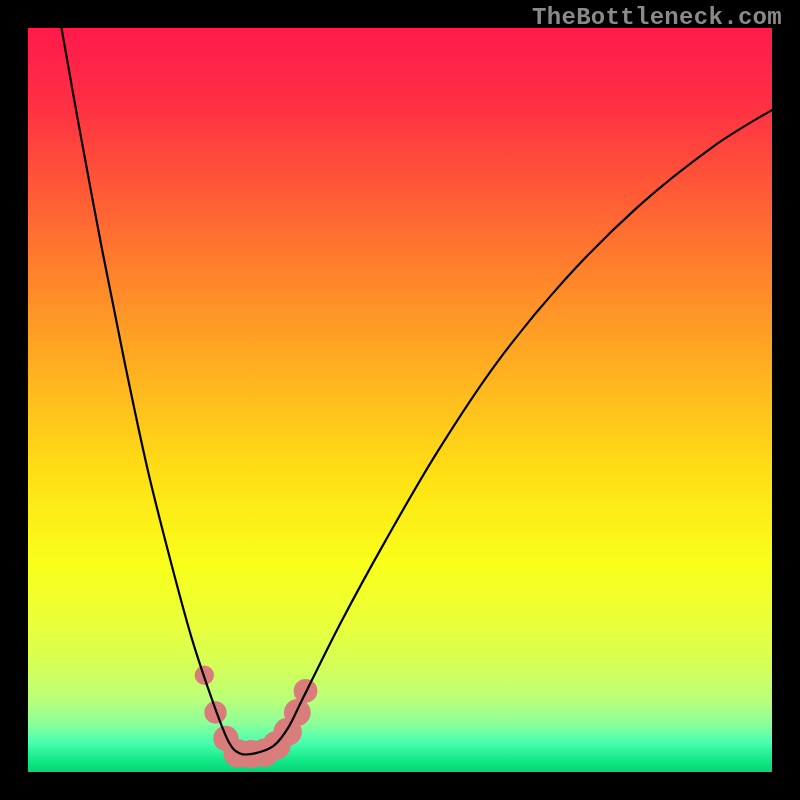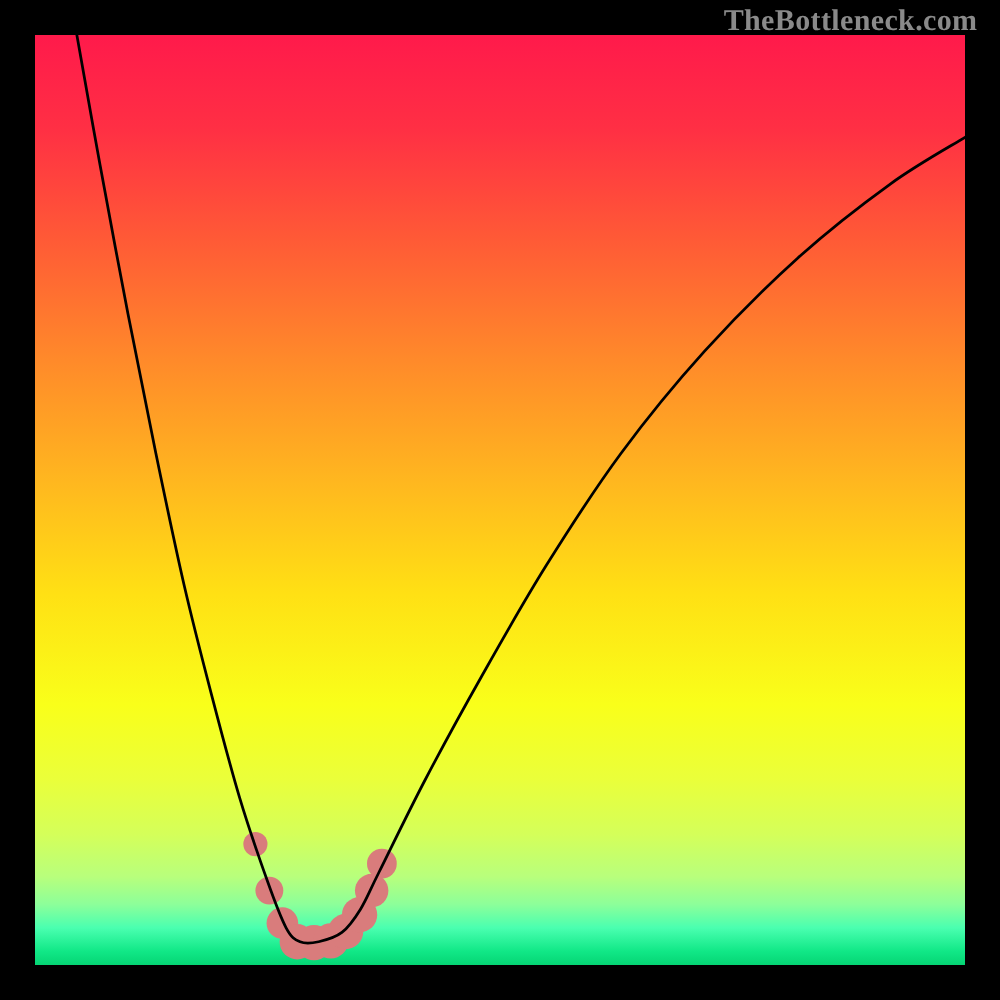--- a/index.html
+++ b/index.html
@@ -27,21 +27,21 @@
     overflow: hidden;
   }
   .gradient {
     position: absolute;
     inset: 0;
   }
   .watermark {
     position: absolute;
     top: 4px;
     right: 18px;
-    font-family: Liberation Serif, serif;
+    font-family: Liberation Mono, monospace;
     font-size: 24px;
     font-weight: 600;
     color: #8a8a8a;
     letter-spacing: 0.3px;
     user-select: none;
   }
   svg.curve {
     position: absolute;
     inset: 0;
   }

